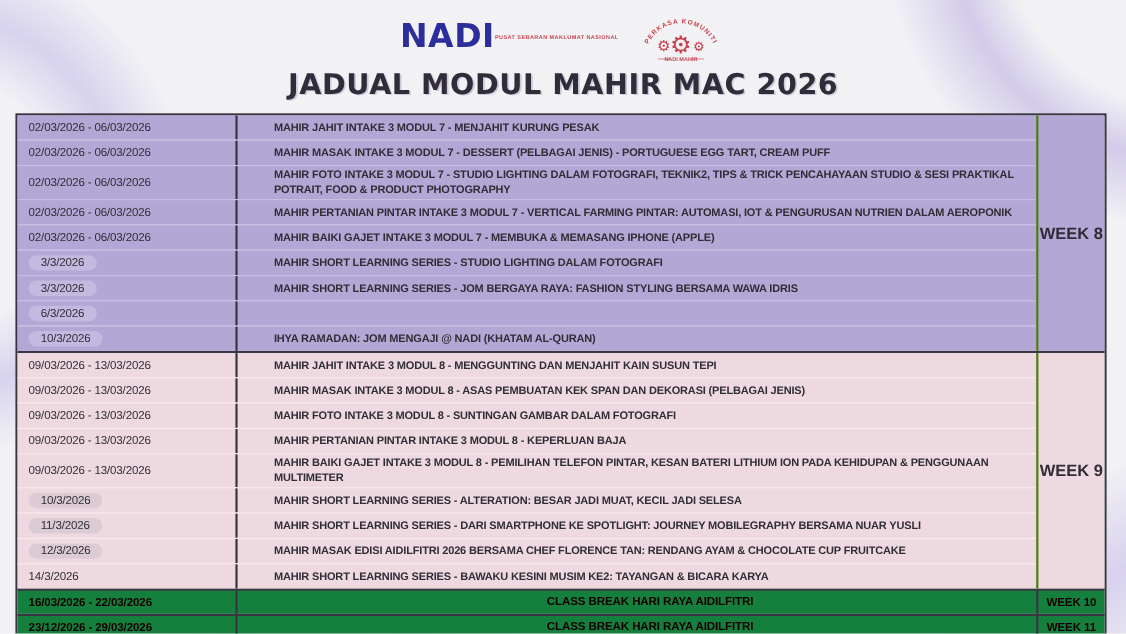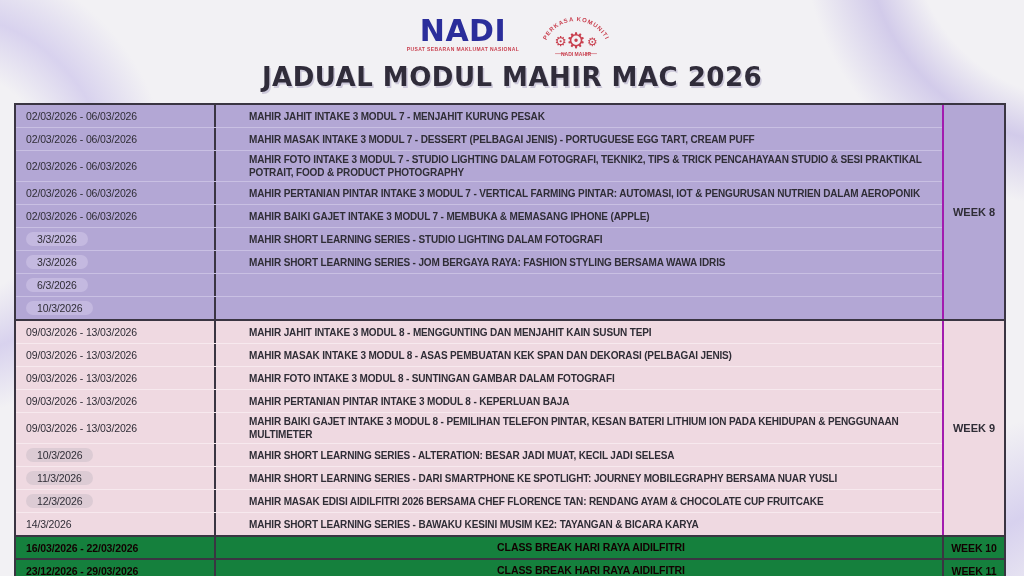--- a/index.html
+++ b/index.html
@@ -11,21 +11,21 @@
       radial-gradient(circle at -62px 185px, rgba(210,203,235,0) 118px, #d8d2ee 172px, rgba(210,203,235,0) 232px),
       radial-gradient(circle at 295px 705px, rgba(203,194,232,0) 78px, #c6bde5 152px, rgba(200,191,230,0) 218px),
       radial-gradient(circle at 1115px 700px, rgba(214,208,240,0) 110px, #d7d1ee 205px, rgba(214,208,240,0) 295px),
       #f2f1f4;
   }
   .page{position:relative;width:1024px;height:576px;}
 
   
   .header{height:100px;display:flex;flex-direction:column;align-items:center;padding-top:10px;box-sizing:border-box;}
   .logo-row{display:flex;align-items:center;gap:16px;height:48px;}
-  .nadi-logo{display:flex;flex-direction:column;align-items:center;line-height:1;}
+  .nadi-logo{display:flex;flex-direction:row;align-items:center;line-height:1;}
   .nadi-text{font-family:"DejaVu Sans",sans-serif;font-weight:900;font-size:30px;letter-spacing:.5px;color:#2b2e9b;}
   .nadi-tagline{font-size:5px;font-weight:700;color:#c9404f;letter-spacing:.4px;margin-top:1px;white-space:nowrap;}
   .seal{display:block;}
   h1.title{
     margin:4px 0 0 0;font-family:"DejaVu Sans",sans-serif;font-weight:800;
     font-size:26px;letter-spacing:.5px;color:#302c3a;
     text-shadow:1.5px 1.5px 0 rgba(137,125,170,.35);
   }
 
   
@@ -41,23 +41,23 @@
   .rows{flex:1;display:flex;flex-direction:column;min-width:0;}
   .row{display:flex;background:var(--bg);}
   .row + .row{border-top:1px solid var(--divider);}
   .cell{display:flex;align-items:center;box-sizing:border-box;}
   .cell-date{width:200px;min-height:22px;padding:2px 8px 2px 10px;border-right:2px solid #3a3542;flex:none;}
   .cell-activity{flex:1;min-height:22px;padding:2px 10px 2px 9px;min-width:0;}
   .date-text,.activity-text{font-size:10.5px;color:#2f2d36;letter-spacing:-.15px;}
   .activity-text{font-weight:600;font-size:10px;line-height:1.3;margin-left:24px;}
   .date-text{font-weight:500;}
   .pill{background:var(--pill);border-radius:9px;padding:1px 11px;}
-  .week-cell{width:60px;flex:none;border-left:2px solid #a21caf;background:var(--bg);
+  .week-cell{width:60px;flex:none;border-left:2px solid #4d7c0f;background:var(--bg);
     display:flex;align-items:center;justify-content:center;
-    font-size:11px;font-weight:600;color:#2f2d36;}
+    font-size:15px;font-weight:600;color:#2f2d36;}
 
   
   .break-row{display:flex;background:#15803d;border-top:2px solid #3a3542;}
   .break-row .cell-date{border-right:2px solid #3a3542;min-height:21px;}
   .break-row .date-text,
   .break-row .activity-text,
   .break-row .week-text{color:#120000;font-weight:800;font-size:10.5px;letter-spacing:-.1px;}
   .break-activity{flex:1;display:flex;align-items:center;justify-content:center;min-width:0;}
   .break-week{width:60px;flex:none;border-left:2px solid #3a3542;display:flex;align-items:center;justify-content:center;}
 </style>
@@ -151,20 +151,23 @@
           </div>
           <div class="row">
             <div class="cell cell-date">
               <span class="date-text pill">6/3/2026</span>
             </div>
           </div>
           <div class="row">
             <div class="cell cell-date">
               <span class="date-text pill">10/3/2026</span>
             </div>
+            <div class="cell cell-activity">
+              <span class="activity-text">IHYA RAMADAN: JOM MENGAJI @ NADI (KHATAM AL-QURAN)</span>
+            </div>
           </div>
         </div>
         <div class="week-cell">WEEK 8</div>
       </div>
       <div class="section pink">
         <div class="rows">
           <div class="row">
             <div class="cell cell-date">
               <span class="date-text">09/03/2026 - 13/03/2026</span>
             </div>

